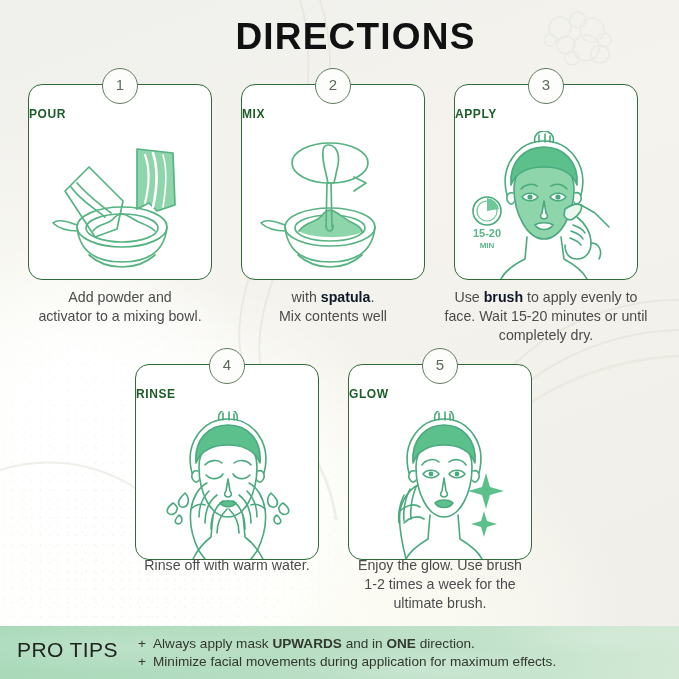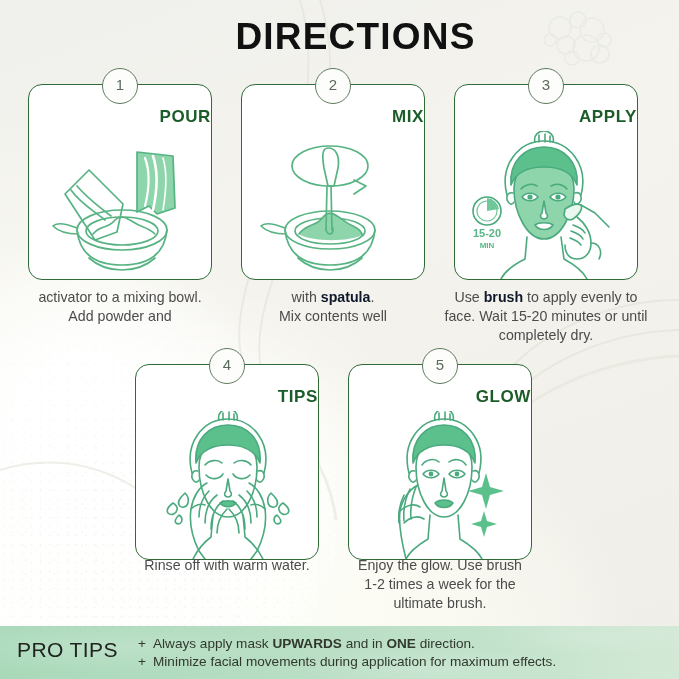--- a/index.html
+++ b/index.html
@@ -73,30 +73,30 @@
     border: 1px solid #5f7a5f;
     background: #fdfdfb;
     color: #5b6b5b;
     font-size: 15px;
     line-height: 32px;
     text-align: center;
     font-family: "Liberation Sans", sans-serif;
   }
   .card-title {
     position: absolute; left: 0; right: 0; top: 22px;
-    text-align: right;
-    font-size: 17px;
+    text-align: left;
+    font-size: 12px;
     font-weight: bold;
     letter-spacing: .6px;
     color: #1c5c28;
   }
   .illus {
     position: absolute; left: 0; right: 0; top: 46px;
     height: 148px;
-    display: flex; align-items: center; justify-content: center;
+    display: flex; justify-content: center;
   }
   .caption {
     position: absolute;
     width: 212px;
     text-align: center;
     font-size: 14.2px;
     line-height: 19px;
     color: #4c4c4c;
     font-family: "Liberation Sans", sans-serif;
   }
@@ -198,22 +198,22 @@
 
           <path d="M92 18 L 128 22 L 130 74 L 112 80 L 104 72 L 92 78 Z" fill="#8ed5ab" stroke="#58b383"></path>
           <path d="M100 24 C 106 40 104 56 100 72" stroke="#ffffff" stroke-width="2.2"></path>
           <path d="M108 22 C 114 40 112 58 108 76" stroke="#ffffff" stroke-width="2.6"></path>
           <path d="M118 24 C 123 40 121 58 118 76" stroke="#ffffff" stroke-width="1.6"></path>
         </g>
       </svg>
     </div>
   </div>
   <div class="caption" style="left:14px; top:288px;">
+    <div>Add powder and</div>
     <div>activator to a mixing bowl.</div>
-    <div>Add powder and</div>
   </div>
 
   <div class="card" style="left:241px; top:84px;">
     <div class="badge">2</div>
     <div class="card-title">MIX</div>
     <div class="illus">
       <svg width="150" height="142" viewBox="0 0 150 142">
         <g fill="none" stroke="#58b383" stroke-width="1.7" stroke-linejoin="round" stroke-linecap="round">
 
           <ellipse cx="72" cy="96" rx="45" ry="19"></ellipse>
@@ -290,21 +290,21 @@
         <text x="26" y="117" text-anchor="middle" font-family="Liberation Sans, sans-serif" font-size="8" font-weight="bold" fill="#5ab588">MIN</text>
       </svg>
     </div>
   </div>
   <div class="caption" style="left:440px; top:288px;">
     <span>Use </span><b>brush</b><span> to apply evenly to face. Wait 15-20 minutes or until completely dry.</span>
   </div>
 
   <div class="card" style="left:135px; top:364px;">
     <div class="badge">4</div>
-    <div class="card-title">TIPS</div>
+    <div class="card-title">RINSE</div>
     <div class="illus">
       <svg width="160" height="148" viewBox="0 0 160 148">
         <g fill="none" stroke="#4aa97d" stroke-width="1.6" stroke-linejoin="round" stroke-linecap="round">
 
           <path d="M66 104 L 64 126 C 56 132 50 140 46 148"></path>
           <path d="M96 104 L 98 126 C 106 132 112 140 116 148"></path>
 
           <path d="M52 56 C 52 38 64 26 81 26 C 98 26 110 38 110 56 C 110 82 98 106 81 106 C 64 106 52 82 52 56 Z" fill="#ffffff" stroke="#4aa97d"></path>
 
           <path d="M49 52 C 47 28 62 14 81 14 C 100 14 115 28 113 52 C 109 42 101 34 81 34 C 61 34 53 42 49 52 Z" fill="#5cc08d" stroke="#4aa97d"></path>

